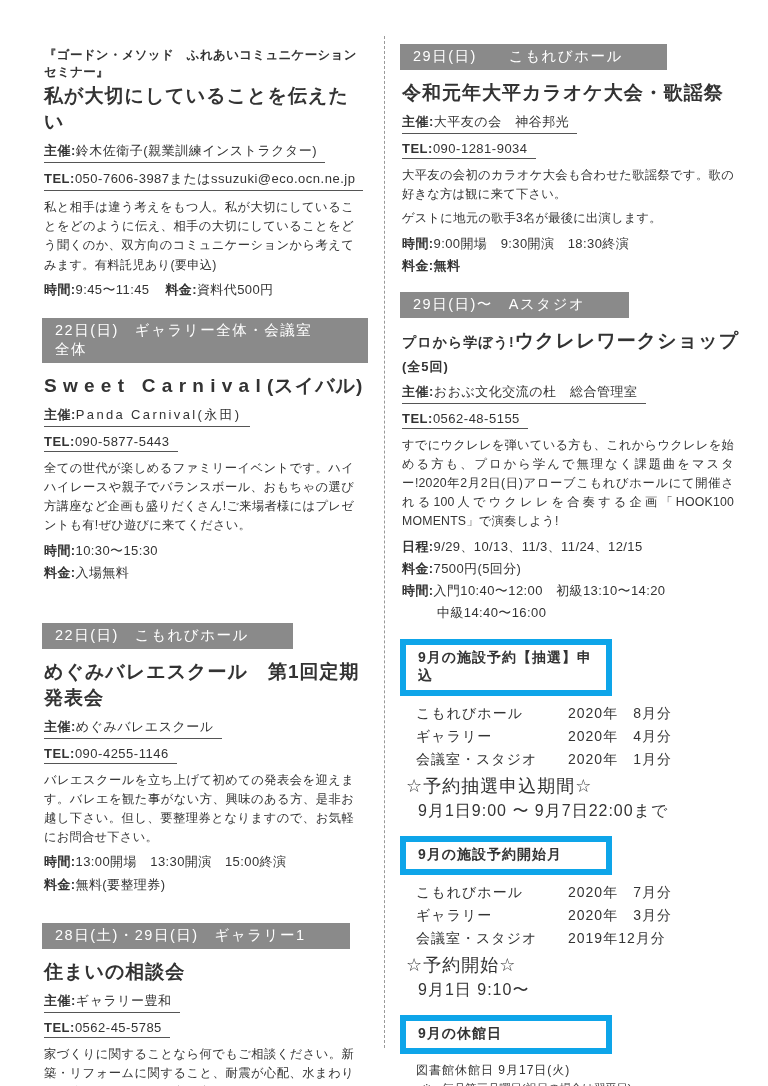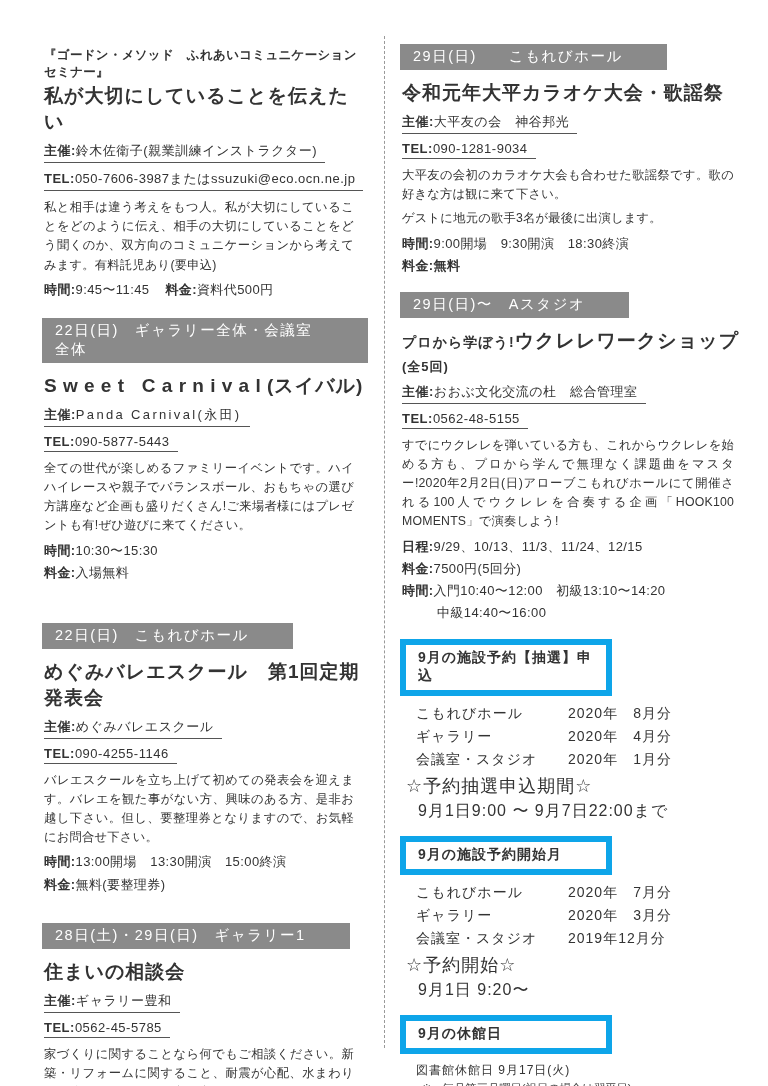--- a/index.html
+++ b/index.html
@@ -240,21 +240,21 @@
         <div class="frow">
           <span class="fname">ギャラリー</span>
             <span>2020年　3月分</span>
         </div>
         <div class="frow">
           <span class="fname">会議室・スタジオ</span>
             <span>2019年12月分</span>
         </div>
       </div>
       <div class="star">☆予約開始☆</div>
-      <div class="bdetail">9月1日 9:20〜</div>
+      <div class="bdetail">9月1日 9:10〜</div>
     </div>
 
     <div class="box">
       <div class="box-title">9月の休館日</div>
       <div class="closure">図書館休館日 9月17日(火)</div>
       <div class="closure-note">※　毎月第三月曜日(祝日の場合は翌平日)</div>
       <div class="closure">全館休館日　9月17日(火)</div>
     </div>
 
     <div class="pub">

